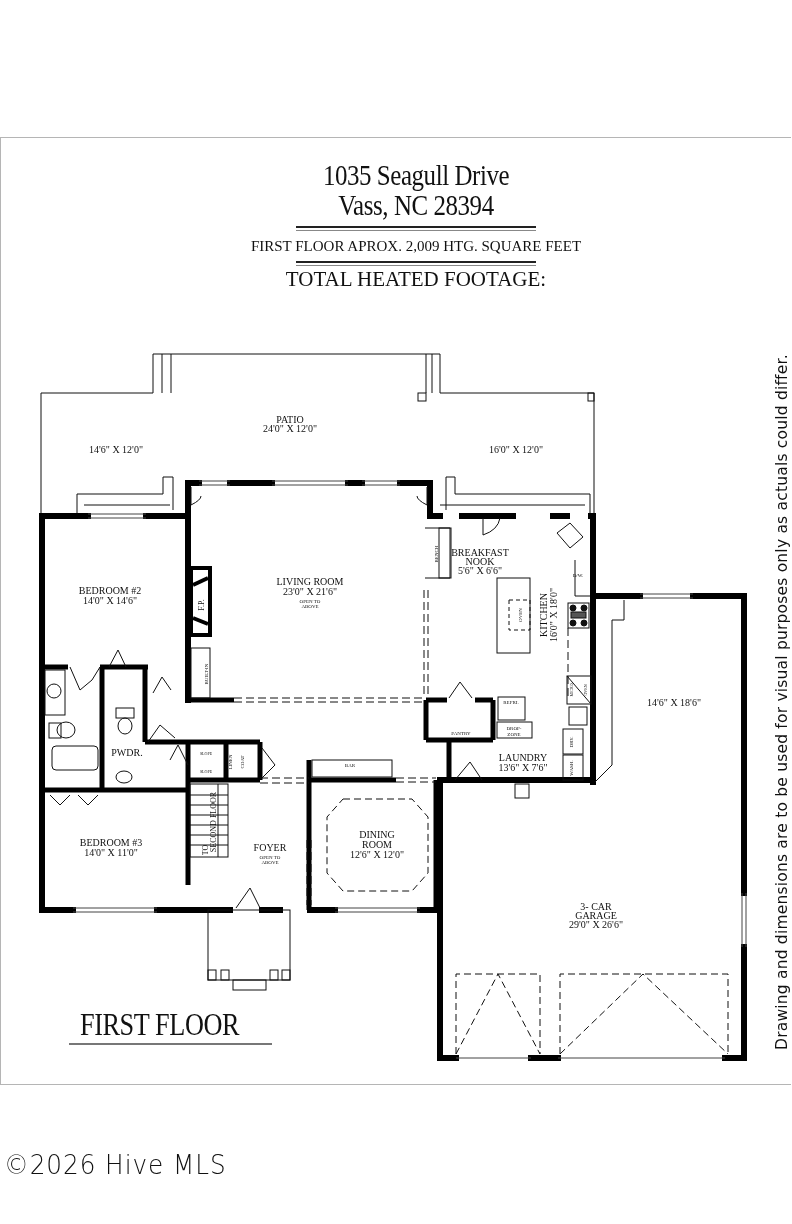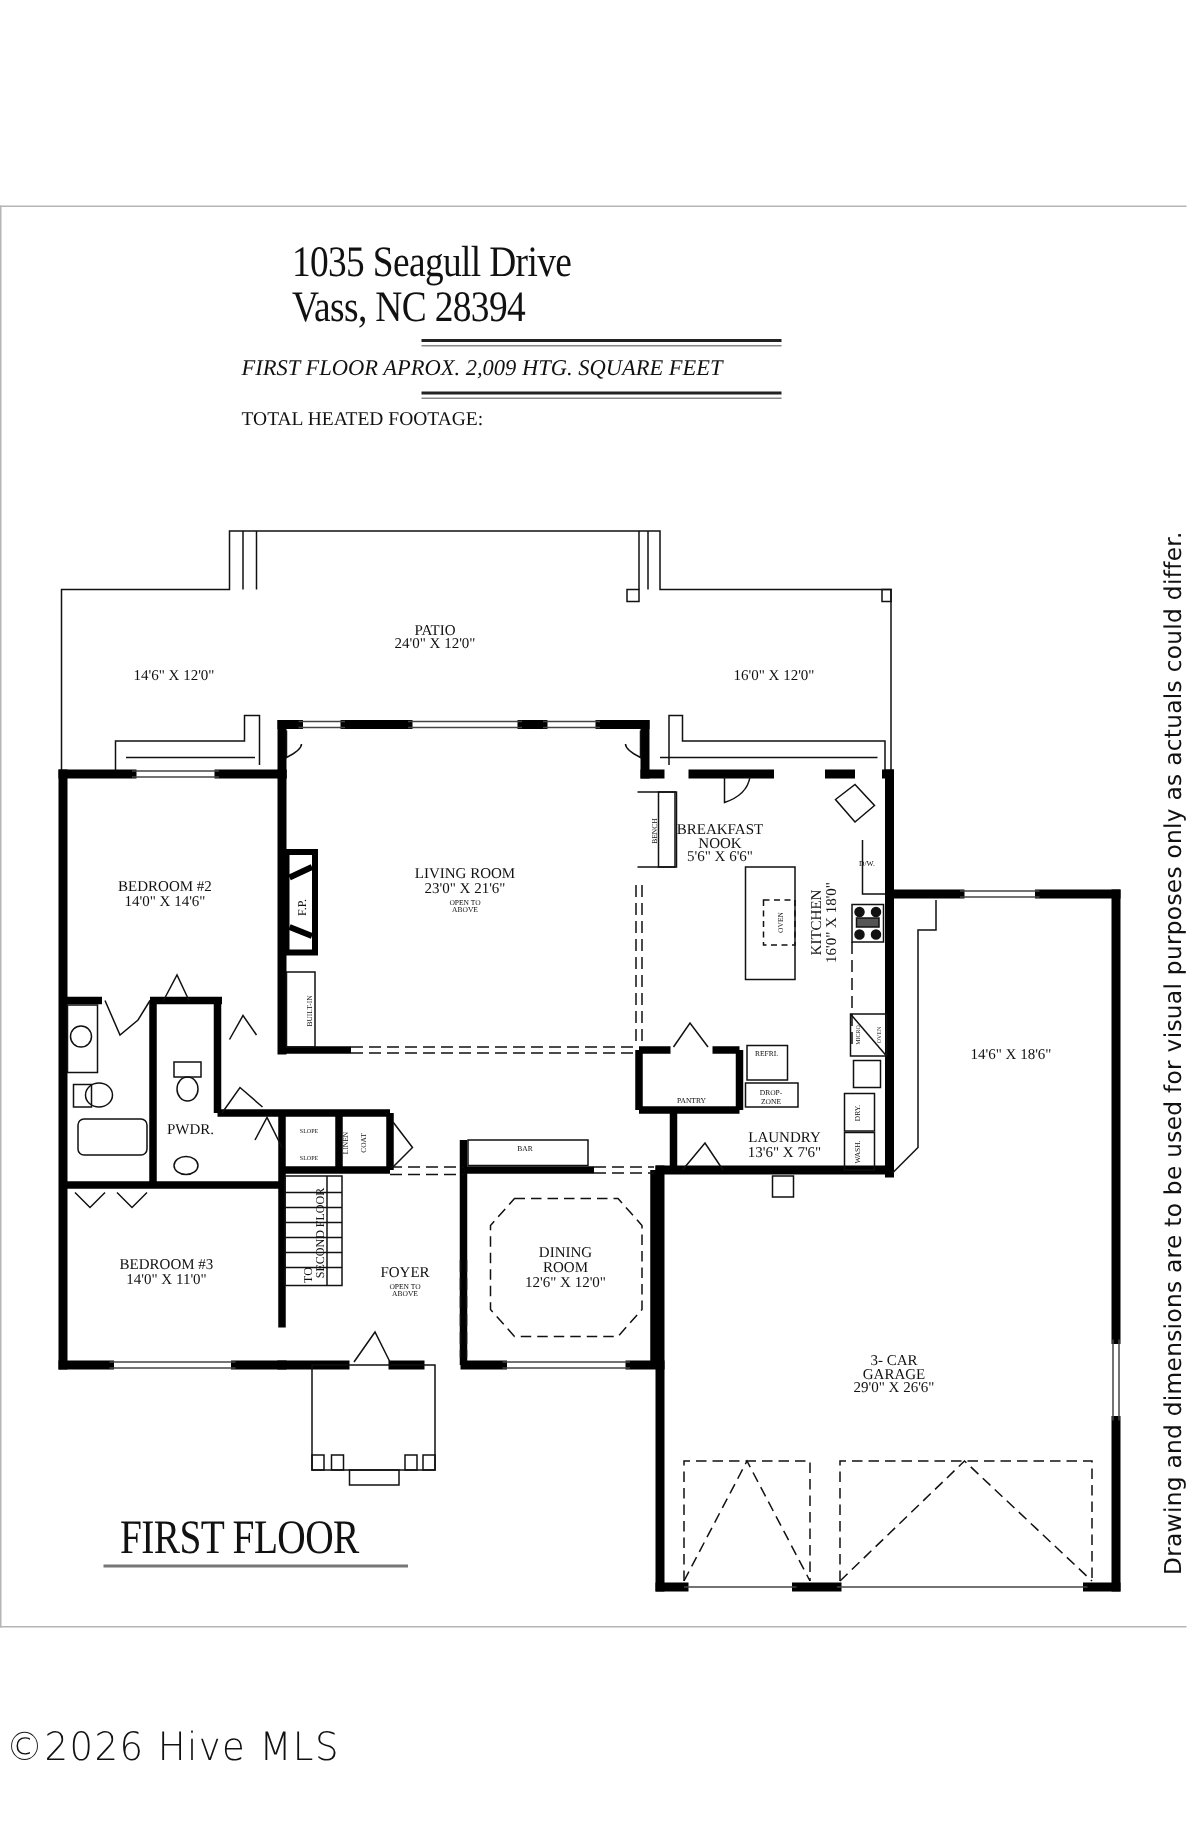--- a/index.html
+++ b/index.html
@@ -1,23 +1,23 @@
 <!DOCTYPE html>
 <html><head>
 <meta charset="utf-8">
 <style>
   html, body { margin: 0; padding: 0; background: #ffffff; }
   body { width: 792px; height: 1224px; position: relative; overflow: hidden; font-family: "Liberation Serif", serif; color: #111; }
   .frame { position: absolute; left: 0; top: 137px; width: 791px; height: 948px; border: 1px solid #b5b5b5; border-right: none; box-sizing: border-box; }
-  .header { position: absolute; left: 161px; top: 160px; width: 480px; }
+  .header { position: absolute; left: 176px; top: 160px; width: 480px; text-align: center; }
   .title1, .title2 { font-family: "Liberation Serif", serif; font-size: 29px; line-height: 30px; letter-spacing: -0.5px; transform: scaleX(0.86); }
   .rule { margin: 6px auto 0 auto; width: 240px; border-top: 2px solid #222; border-bottom: 1px solid #888; height: 2px; }
   .sq { font-size: 15px; line-height: 18px; margin-top: 6px; }
-  .sq div { white-space: nowrap; font-style: italic; }
-  .total { font-size: 13px; line-height: 18px; margin-top: 4px; }
+  .sq div { white-space: nowrap; }
+  .total { font-size: 21px; line-height: 18px; margin-top: 4px; }
   svg.plan { position: absolute; left: 0; top: 0; }
   svg text { font-family: "Liberation Serif", serif; fill: #111; }
   .disclaimer { position: absolute; left: 773px; top: 1050px; transform-origin: 0 0; transform: rotate(-90deg); white-space: nowrap; font-family: "DejaVu Sans", sans-serif; font-size: 15.5px; letter-spacing: 0.2px; color: #111; }
   .first-floor { position: absolute; left: 80px; top: 1006px; font-size: 32px; transform: scaleX(0.82); transform-origin: 0 0; letter-spacing: -0.5px; }
   .ff-rule { position: absolute; left: 69px; top: 1043px; width: 203px; height: 2px; background: #777; }
   .copyright { position: absolute; left: 4px; top: 1150px; font-family: "DejaVu Sans", sans-serif; font-size: 26px; font-weight: 200; color: #111; letter-spacing: 1px; transform: scaleX(0.95); transform-origin: 0 0; }
 </style>
 </head>
 <body>
 

